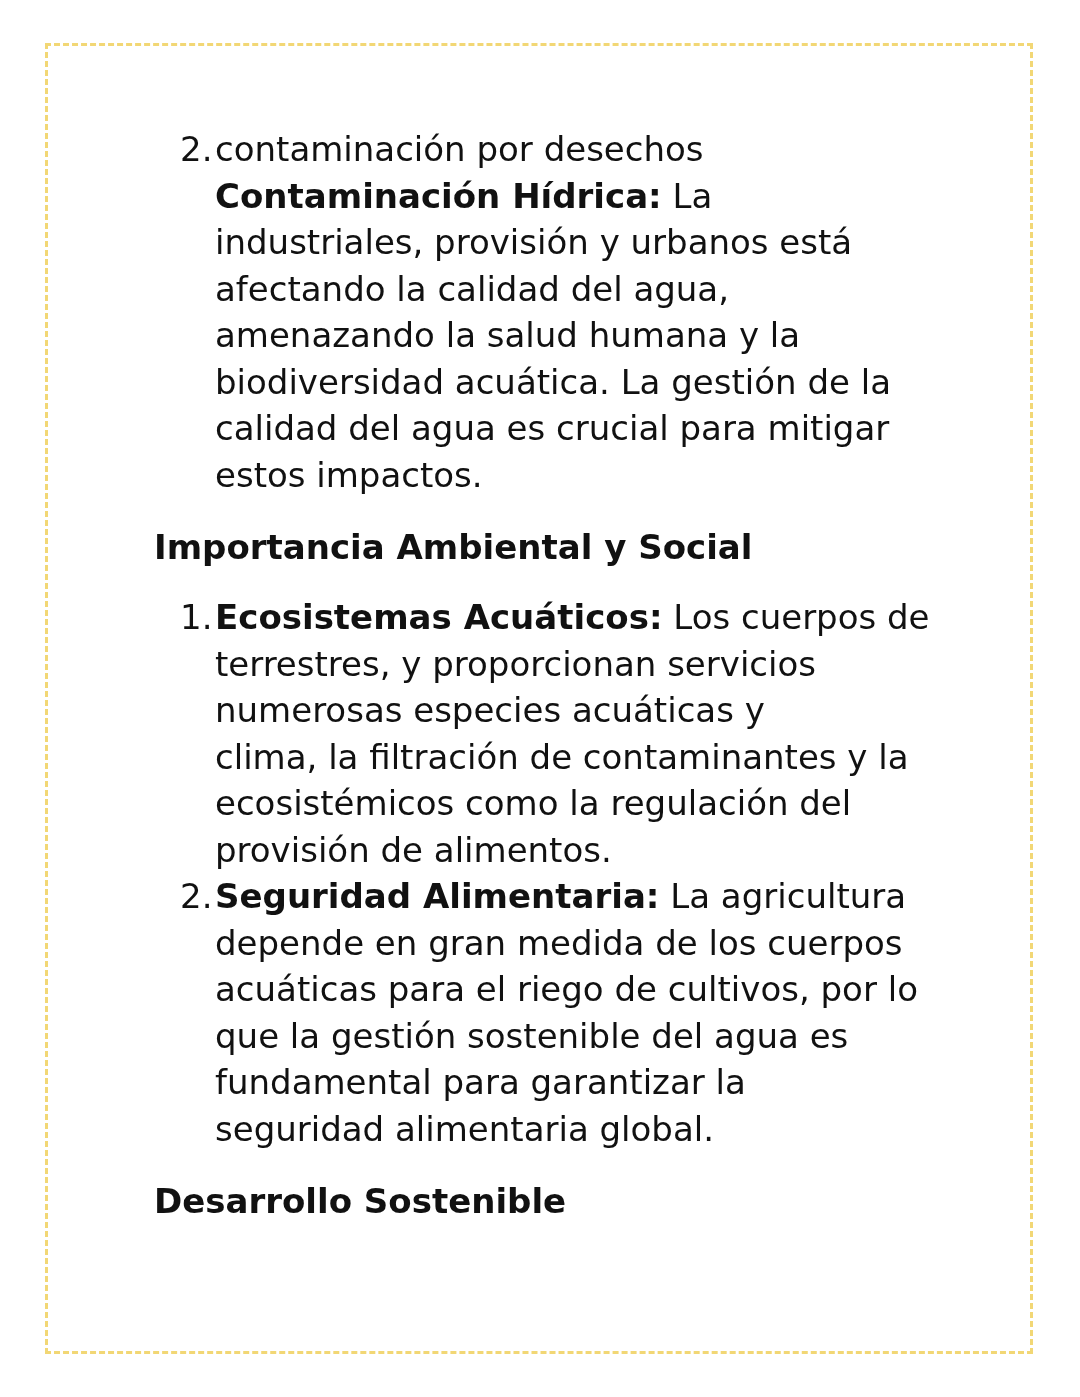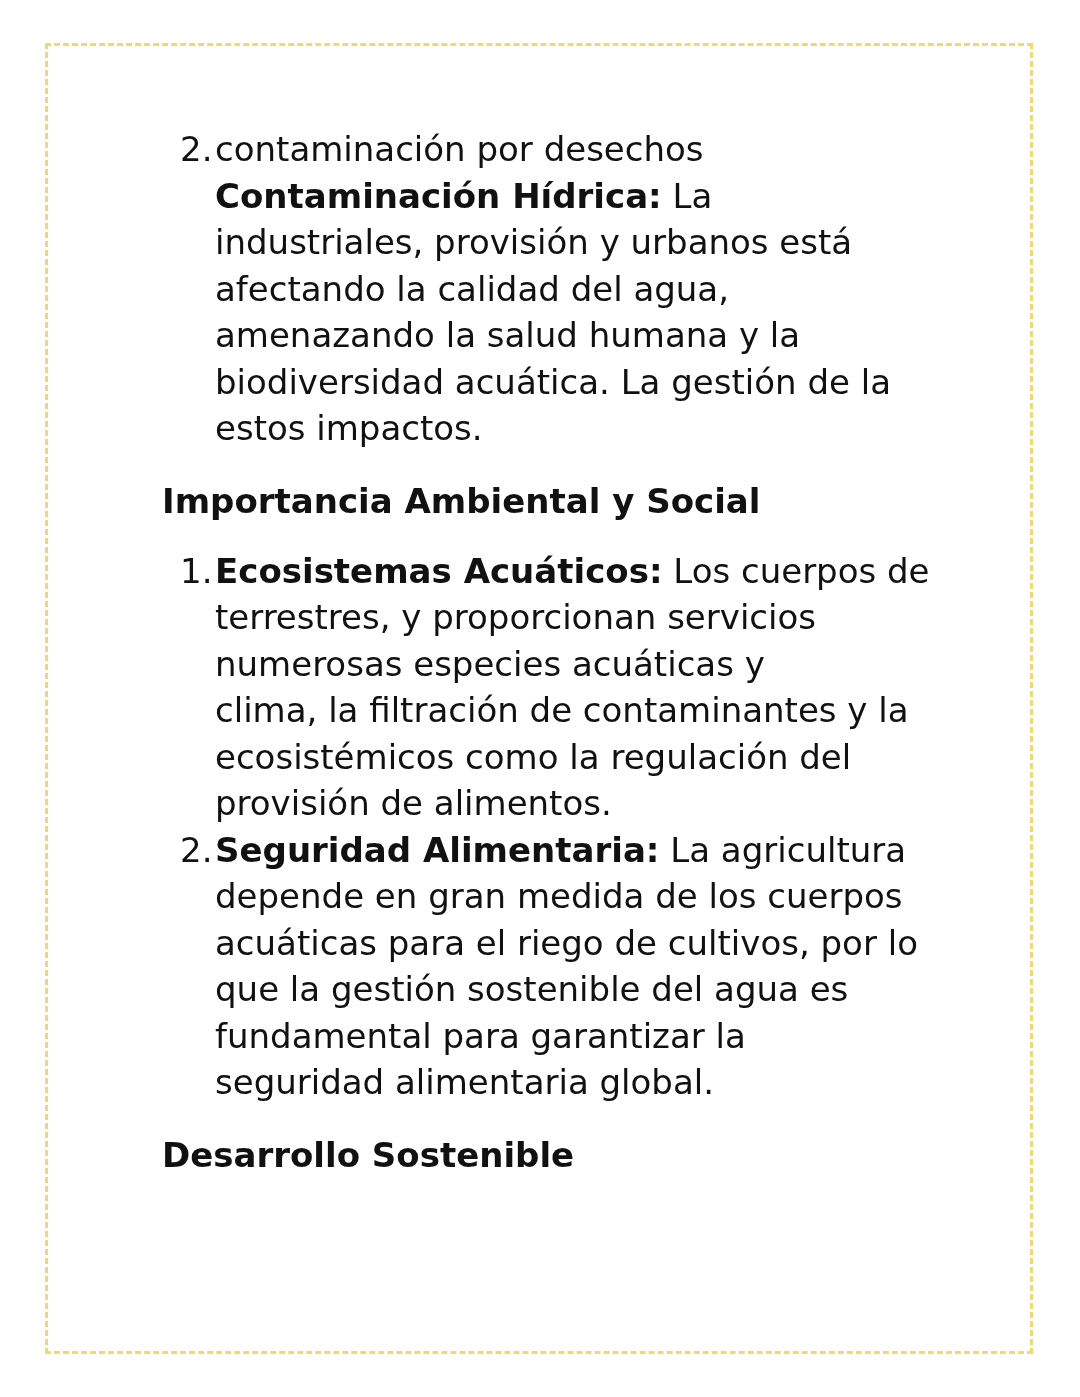--- a/index.html
+++ b/index.html
@@ -8,40 +8,41 @@
     .page-border {
       position: absolute; left: 45px; top: 43px; width: 988px; height: 1311px;
       border: 3px dashed #f2d775; box-sizing: border-box;
     }
     .content { position: absolute; left: 150px; top: 126px; width: 800px; }
     .list { margin: 0; padding: 0; list-style: none; }
     .item { position: relative; padding-left: 65px; font-size: 34px; line-height: 46.5px; }
     .num { position: absolute; left: 30px; top: 0; }
     .lead { font-weight: bold; }
     .line { display: block; white-space: nowrap; }
-    .heading { font-weight: bold; font-size: 34px; line-height: 46px; margin: 12px; }
+    .heading { font-weight: bold; font-size: 34px; line-height: 46px; margin: 4px; }
     .h1 { margin-top: 26px; margin-bottom: 24px; }
     .h2 { margin-top: 26px; }
   </style>
 </head>
 <body>
 
 <div class="page-border"></div>
 
 <div class="content">
 
   <ol class="list">
     <li class="item">
       <span class="num">2.</span>
       <span class="line">contaminación por desechos</span>
       <span class="line"><span class="lead">Contaminación Hídrica:</span><span> La</span></span>
       <span class="line">industriales, provisión y urbanos está</span>
       <span class="line">afectando la calidad del agua,</span>
       <span class="line">amenazando la salud humana y la</span>
       <span class="line">biodiversidad acuática. La gestión de la</span>
+      <span class="line">calidad del agua es crucial para mitigar</span>
       <span class="line">estos impactos.</span>
     </li>
   </ol>
 
   <h2 class="heading h1">Importancia Ambiental y Social</h2>
 
   <ol class="list">
     <li class="item">
       <span class="num">1.</span>
       <span class="line"><span class="lead">Ecosistemas Acuáticos:</span><span> Los cuerpos de</span></span>

